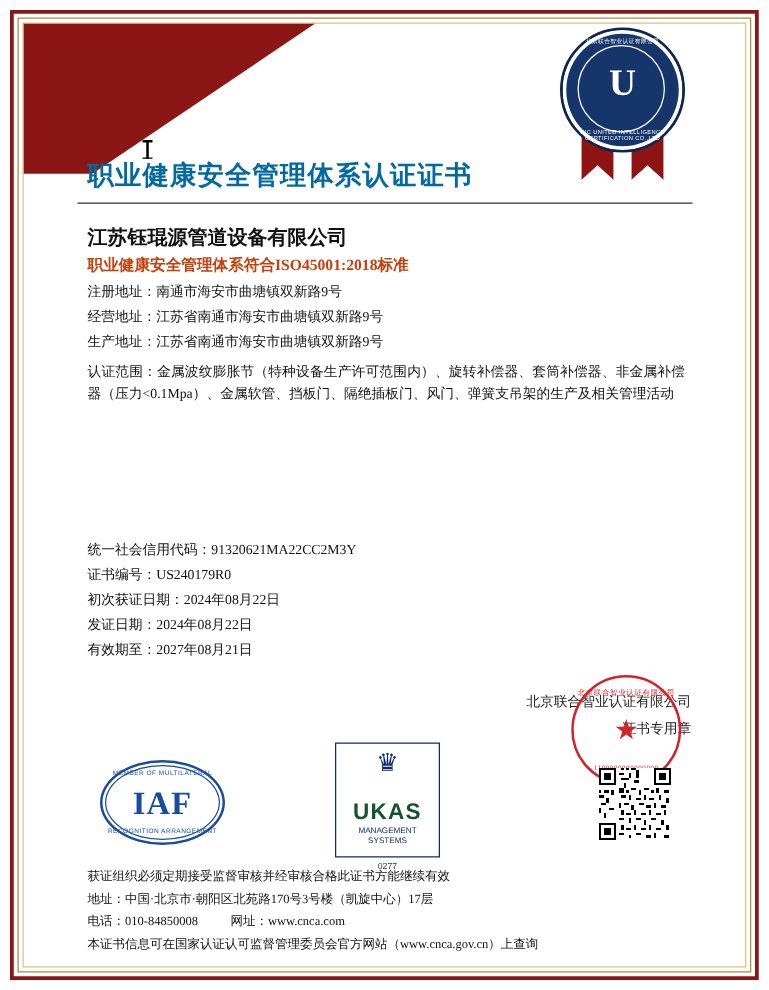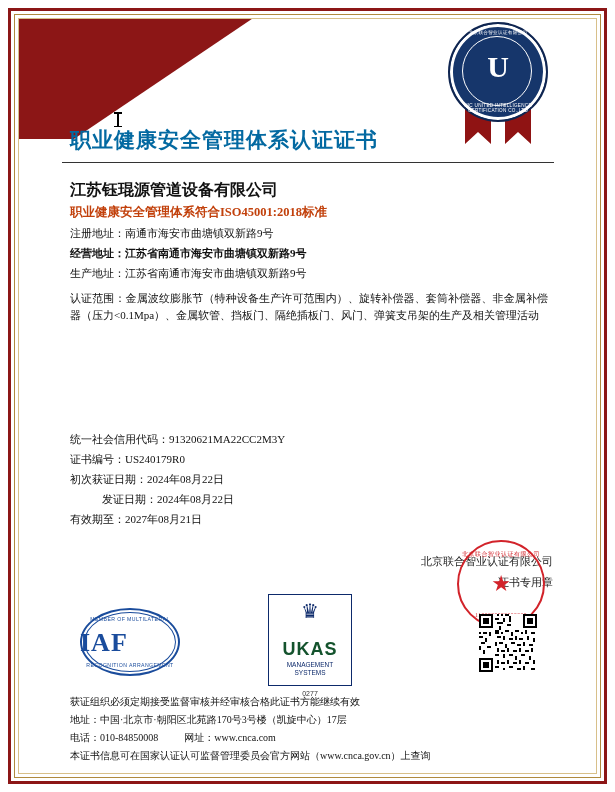--- a/index.html
+++ b/index.html
@@ -161,21 +161,21 @@
     color: #c2410c;
   }
   .addr {
     position: absolute;
     left: 70px;
     font-size: 11px;
     color: #111111;
   }
   .addr .lbl { display: inline-block; }
   .addr-1 { top: 226px; }
-  .addr-2 { top: 246px; font-weight: bold; }
+  .addr-2 { top: 246px; }
   .addr-3 { top: 266px; }
 
   .scope {
     position: absolute;
     left: 70px;
     top: 290px;
     width: 478px;
     font-size: 11px;
     line-height: 17px;
     color: #111111;
@@ -185,21 +185,21 @@
   .info {
     position: absolute;
     left: 70px;
     font-size: 11px;
     color: #111111;
     text-align: right;
   }
   .info-1 { top: 432px; }
   .info-2 { top: 452px; }
   .info-3 { top: 472px; }
-  .info-4 { top: 492px; margin-left: 32px; }
+  .info-4 { top: 492px; }
   .info-5 { top: 512px; }
 
   
   .stamp {
     position: absolute;
     right: 70px;
     top: 540px;
     width: 88px;
     height: 88px;
     border-radius: 50%;
@@ -266,20 +266,21 @@
     left: 4px; top: 4px;
     width: 92px; height: 60px;
     border: 1px solid #1a4c9c;
     border-radius: 50%;
     box-sizing: border-box;
   }
   .iaf .big {
     position: absolute;
     left: 0; right: 0;
     top: 20px;
+    text-align: center;
     color: #1a4c9c;
     font-size: 26px;
     font-weight: bold;
     font-family: "Liberation Serif", serif;
     letter-spacing: 1px;
   }
   .iaf .t-top, .iaf .t-bot {
     position: absolute;
     left: 0; right: 0;
     text-align: center;

